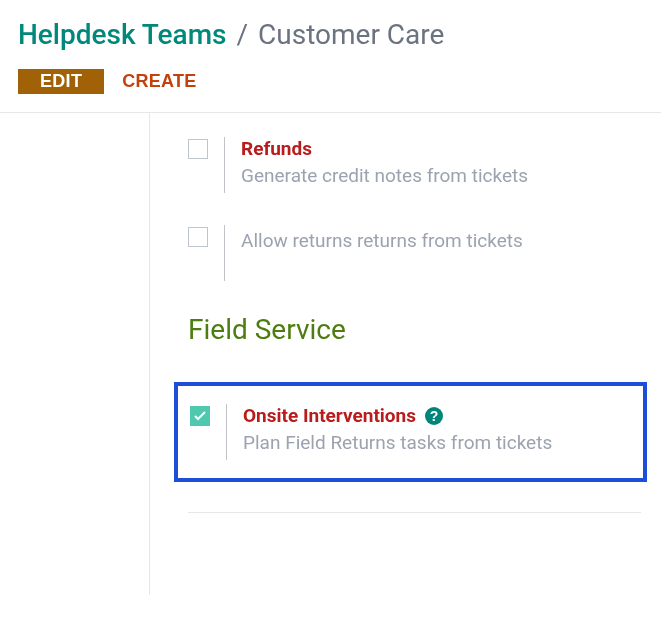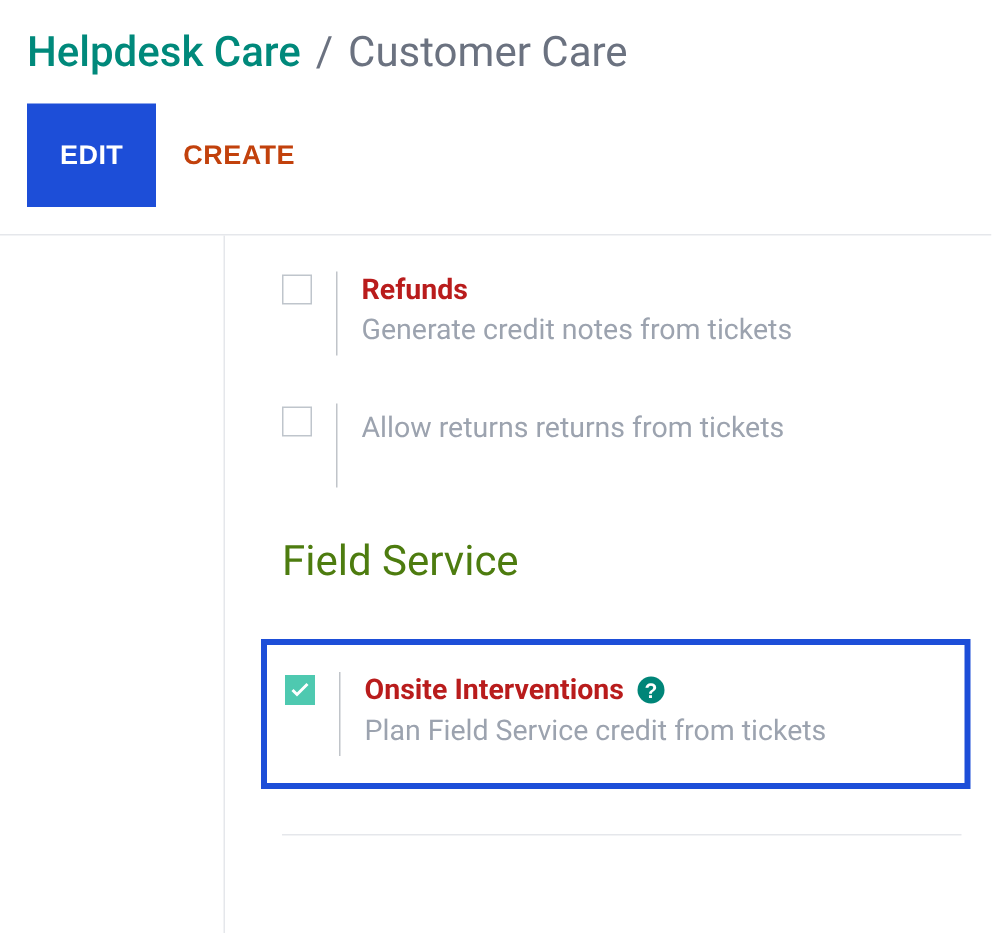--- a/index.html
+++ b/index.html
@@ -29,24 +29,24 @@
   }
   .breadcrumb .sep { color: #6b7280; }
   .breadcrumb .current { color: #6b7280; }
   .toolbar {
     display: flex;
     gap: 18px;
     align-items: center;
     padding-bottom: 18px;
   }
   .btn-edit {
-    background: #1d4ed8;
+    background: #a16207;
     color: #fff;
     border: none;
-    padding: 24px 22px;
+    padding: 2px 22px;
     font-size: 18px;
     font-weight: 600;
     cursor: pointer;
     letter-spacing: 0.3px;
   }
   .btn-create {
     background: none;
     border: none;
     color: #c2410c;
     font-size: 18px;
@@ -135,21 +135,21 @@
   .bottom-line {
     border-top: 1px solid #e5e7eb;
     margin-top: 30px;
   }
 </style>
 </head>
 <body>
 
 <div class="header">
   <div class="breadcrumb">
-    <span class="root">Helpdesk Care</span>
+    <span class="root">Helpdesk Teams</span>
     <span class="sep">/</span>
     <span class="current">Customer Care</span>
   </div>
   <div class="toolbar">
     <button class="btn-edit">EDIT</button>
     <button class="btn-create">CREATE</button>
   </div>
 </div>
 <div class="divider"></div>
 
@@ -191,21 +191,21 @@
         <div class="setting-text">
           <div class="setting-title">
             <span>Onsite Interventions</span>
             <span class="help-icon">
               <svg viewBox="0 0 20 20" width="20" height="20">
                   <circle cx="10" cy="10" r="9" fill="#008578"></circle>
                   <text x="10" y="15" text-anchor="middle" font-size="14" font-weight="700" fill="#fff" font-family="Arial">?</text>
                 </svg>
             </span>
           </div>
-          <div class="setting-desc">Plan Field Service credit from tickets</div>
+          <div class="setting-desc">Plan Field Returns tasks from tickets</div>
         </div>
       </div>
     </div>
 
     <div class="bottom-line"></div>
 
   </div>
 </div>
 
 </body></html>

